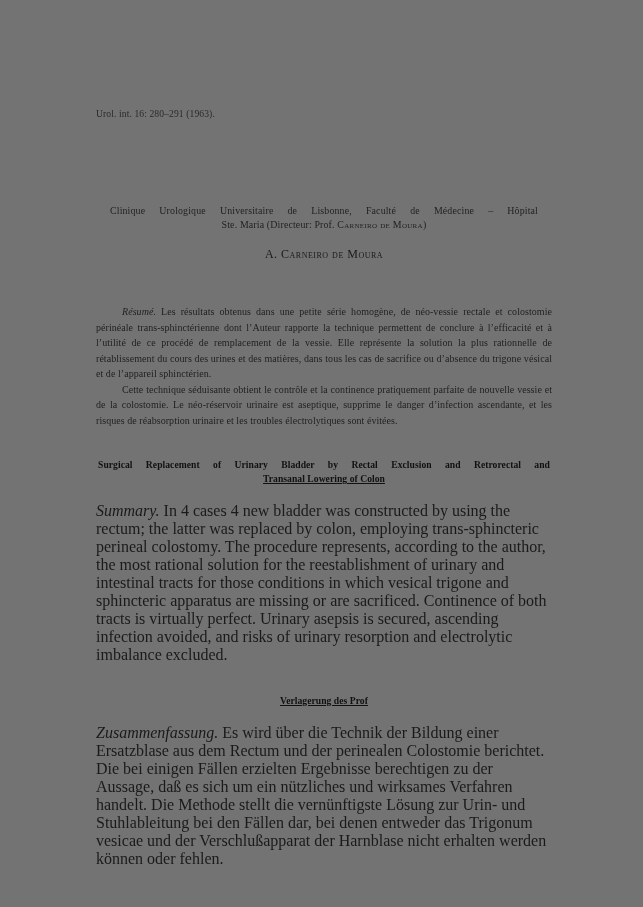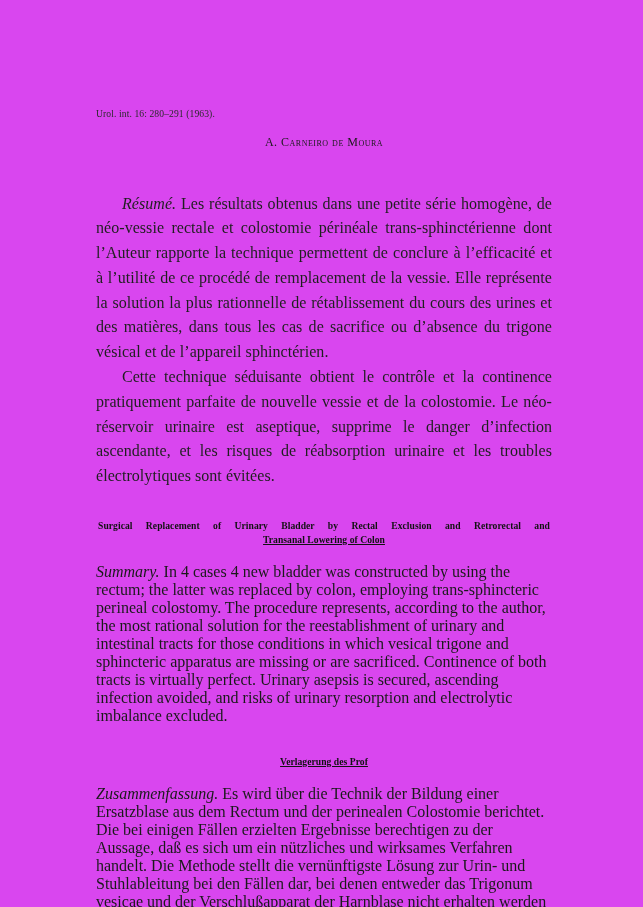--- a/index.html
+++ b/index.html
@@ -9,21 +9,21 @@
   }
   body {
     font-family: "Liberation Serif", "DejaVu Serif", serif;
     color: #1a1a1a;
   }
   .page {
     position: relative;
     width: 643px;
     height: 907px;
     margin: 0 auto;
-    background: #d946ef;
+    background: #737373;
     overflow: hidden;
     box-sizing: border-box;
   }
   .content {
     position: absolute;
     left: 96px;
     top: 108px;
     width: 456px;
   }
 
@@ -88,21 +88,21 @@
     letter-spacing: 0.5px;
     color: #1a1a1a;
   }
 
   
   .abs-block {
     margin-top: 42px;
   }
   .abs-block p {
     margin: 0;
-    font-size: 16px;
+    font-size: 10px;
     line-height: 1.55;
     text-align: justify;
     text-indent: 26px;
     color: #1f1f1f;
     letter-spacing: 0.05px;
     hyphens: manual;
   }
   .abs-block p.noindent {
     text-indent: 26px;
   }
@@ -139,20 +139,24 @@
 </head>
 <body>
 
 <div class="page">
   <div class="content">
 
     <div class="citation">
       <span>Urol. int. 16: 280–291 (1963).</span>
     </div>
 
+    <div class="affiliation">
+      <span class="line1">Clinique Urologique Universitaire de Lisbonne, Faculté de Médecine – Hôpital</span>
+      <span class="line2"><span>Ste. Maria (Directeur: Prof. </span><span class="smallcaps">Carneiro de Moura</span><span>)</span></span>
+    </div>
 
 
     <div class="author"><span>A. </span><span>Carneiro de Moura</span></div>
 
     <div class="abs-block">
       <p><span class="abs-lead">Résumé.</span><span> Les résultats obtenus dans une petite série homogène, de néo-vessie rectale et colostomie périnéale trans-sphinctérienne dont l’Auteur rapporte la technique permettent de conclure à l’efficacité et à l’utilité de ce procédé de remplacement de la vessie. Elle représente la solution la plus rationnelle de rétablissement du cours des urines et des matières, dans tous les cas de sacrifice ou d’absence du trigone vésical et de l’appareil sphinctérien.</span></p>
       <p class="noindent">Cette technique séduisante obtient le contrôle et la continence pratiquement parfaite de nouvelle vessie et de la colostomie. Le néo-réservoir urinaire est aseptique, supprime le danger d’infection ascendante, et les risques de réabsorption urinaire et les troubles électrolytiques sont évitées.</p>
     </div>
 
     <div class="block-gap-en">

